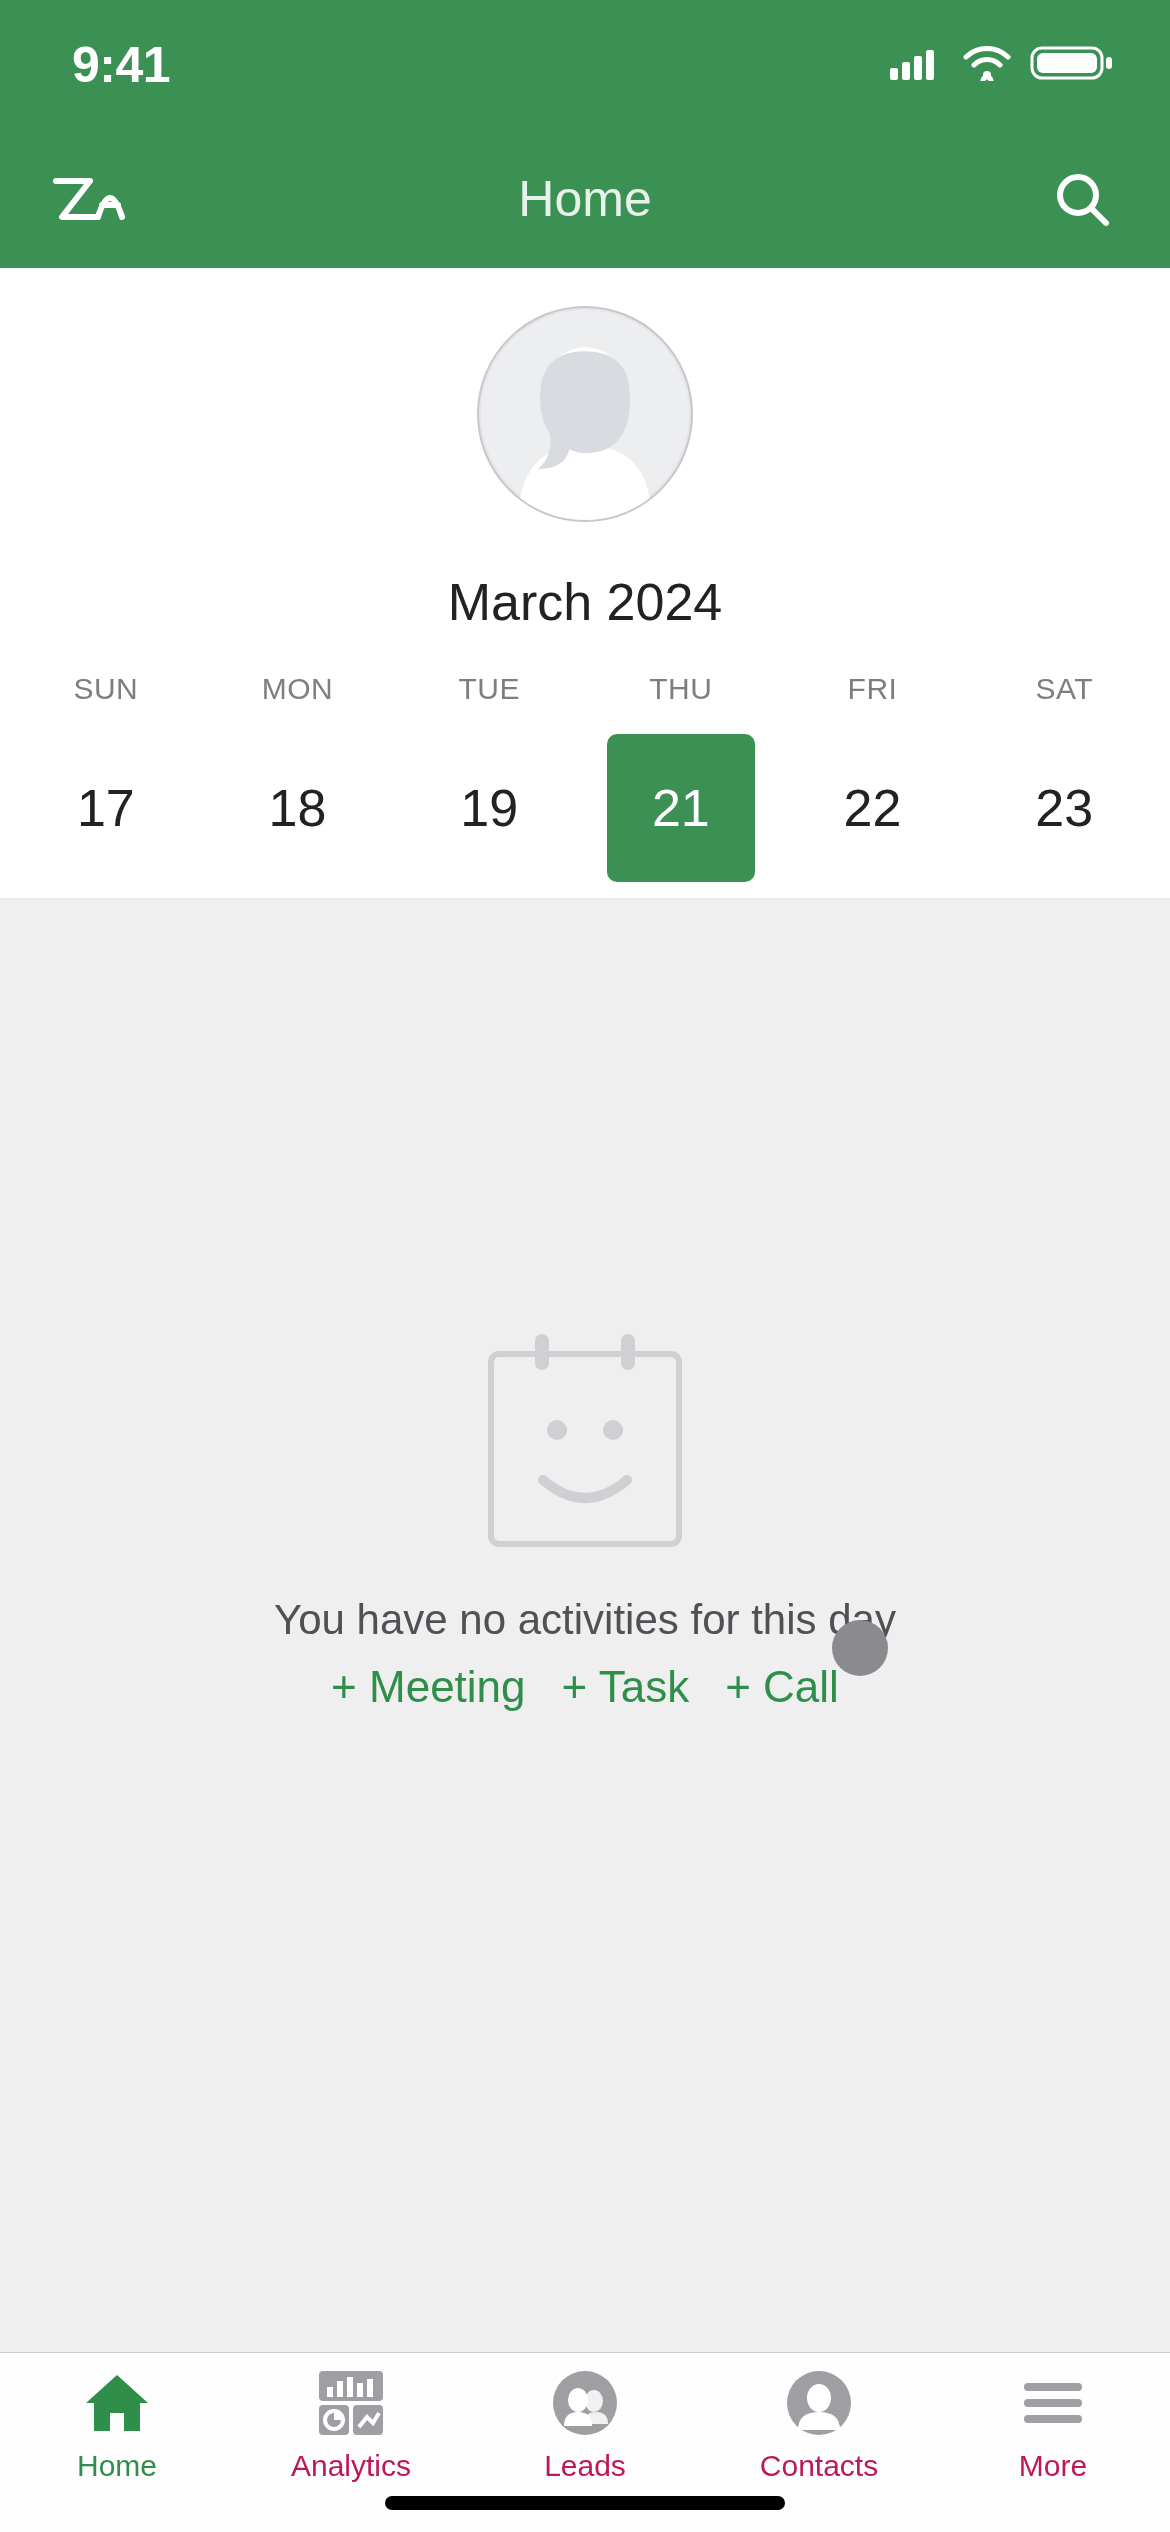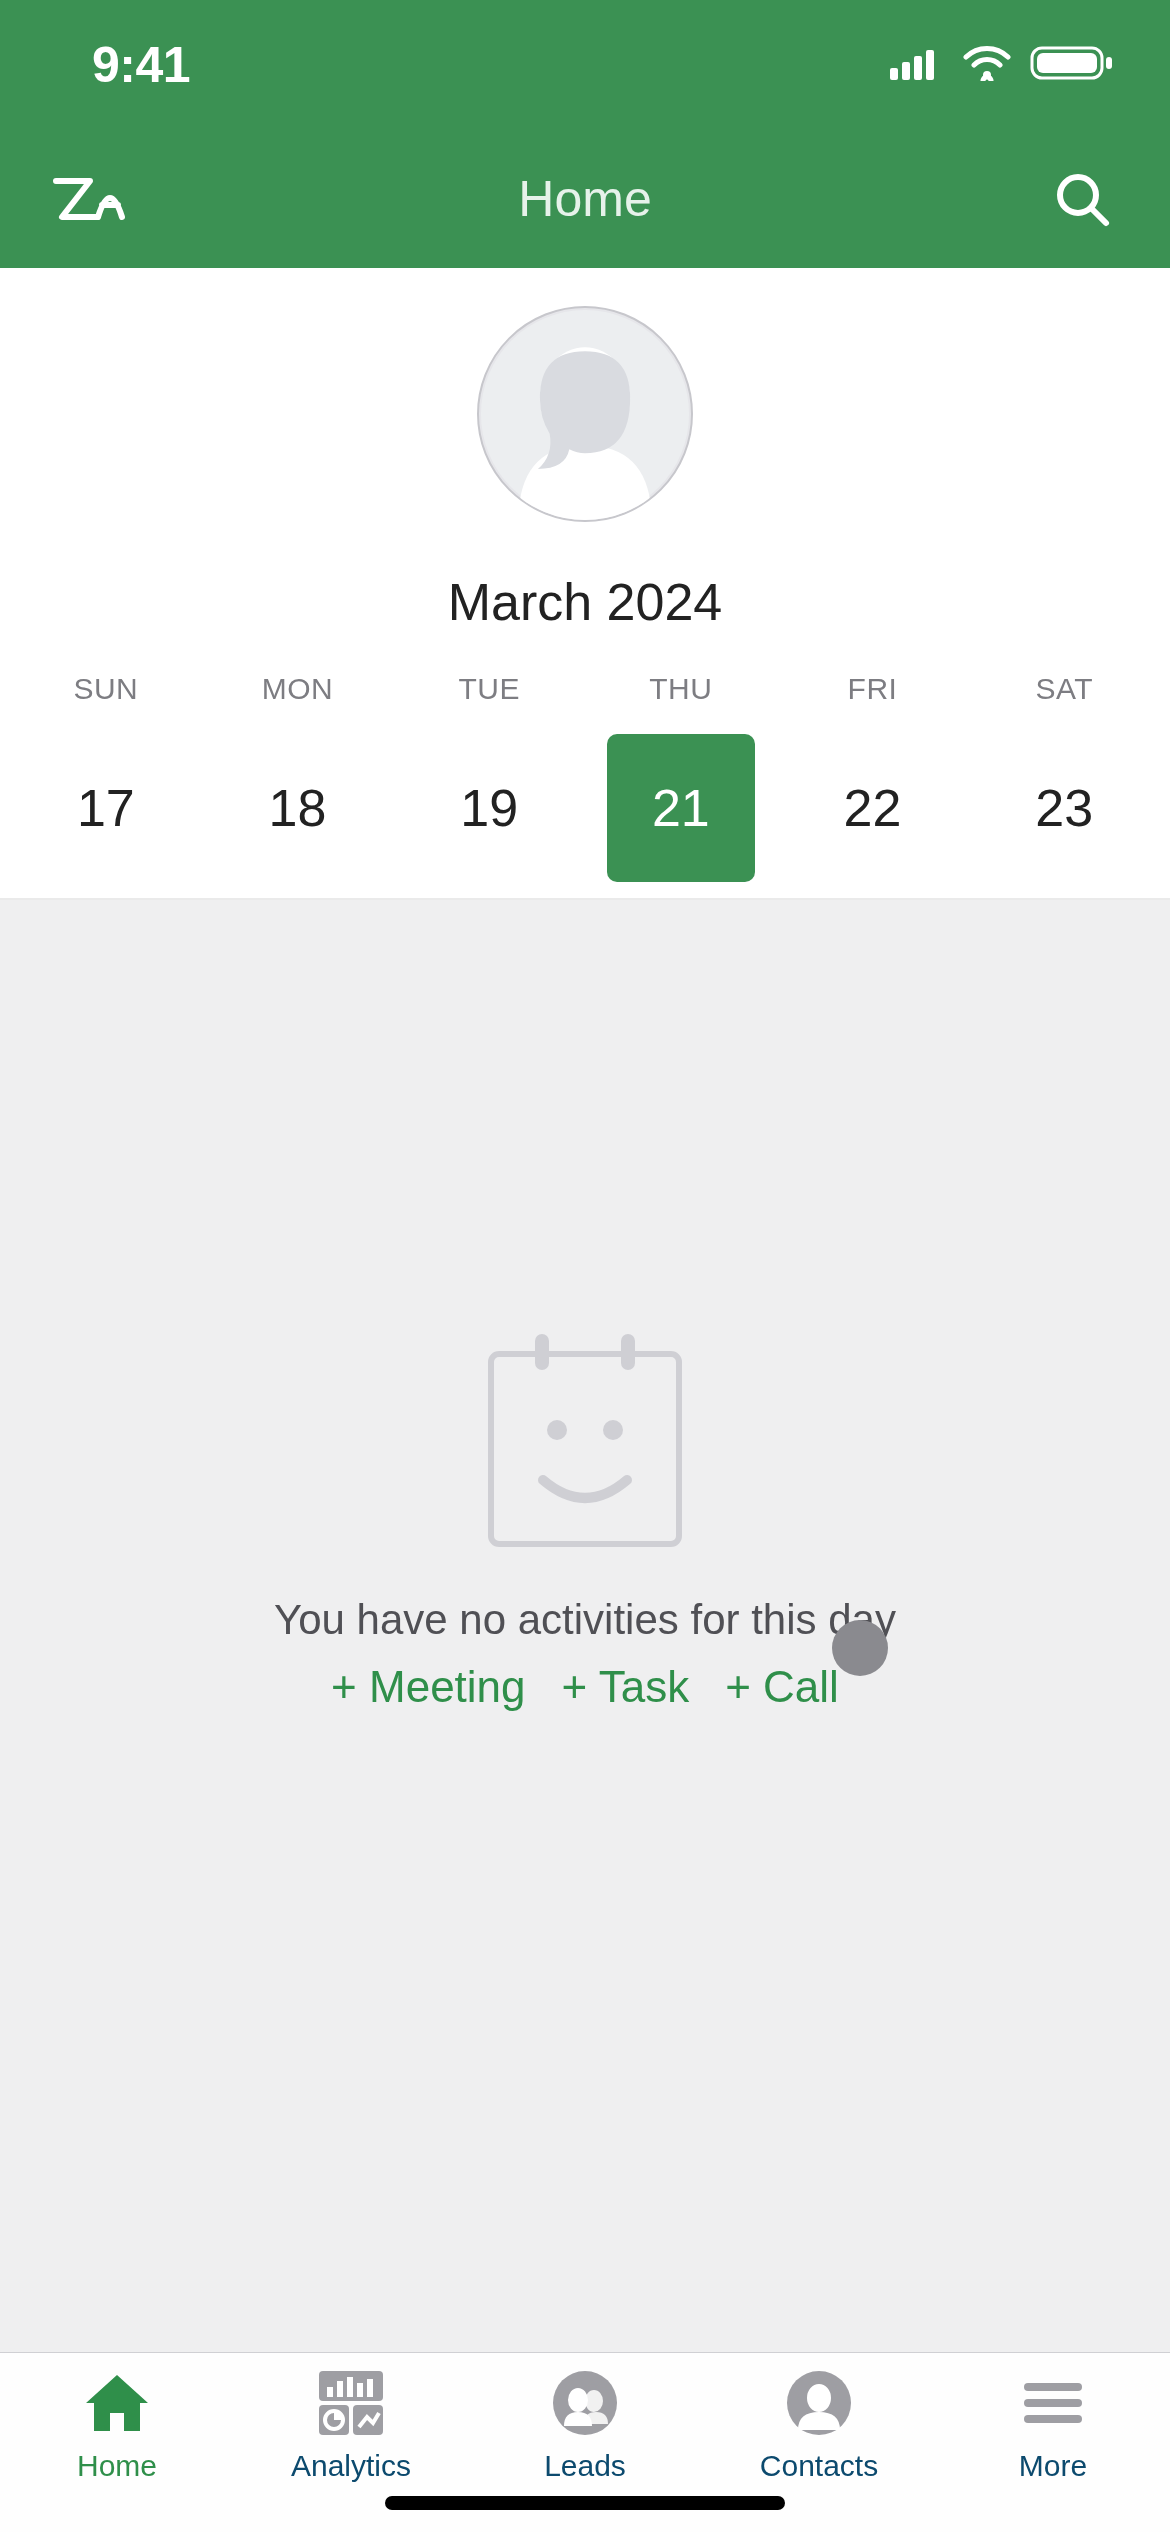--- a/index.html
+++ b/index.html
@@ -1,21 +1,21 @@
 <!DOCTYPE html>
 <html><head>
 <meta charset="utf-8">
 <style>
   * { margin:0; padding:0; box-sizing:border-box; -webkit-font-smoothing:antialiased; }
   html,body { width:1170px; height:2532px; font-family:-apple-system,"SF Pro Text","Helvetica Neue",Arial,sans-serif; background:#fff; }
   body { display:flex; flex-direction:column; }
 
   
   .header-block { background:#3b9153; color:#fff; }
-  .status-bar { height:130px; display:flex; align-items:center; justify-content:space-between; padding:0 56px 0 92px; }
+  .status-bar { height:130px; display:flex; align-items:center; justify-content:space-between; padding:0 56px 0 72px; }
   .status-time { font-size:50px; font-weight:600; letter-spacing:-0.5px; }
   .status-icons { display:flex; align-items:center; gap:18px; }
 
   .nav-bar { height:138px; display:flex; align-items:center; justify-content:space-between; padding:0 48px; }
   .nav-title { flex:1; text-align:center; font-size:50px; font-weight:400; color:#e6f2ea; }
   .nav-right, .nav-left { width:80px; display:flex; align-items:center; justify-content:center; }
 
   
   .profile-wrap { background:#fff; display:flex; flex-direction:column; align-items:center; padding-top:38px; padding-bottom:16px; }
   .avatar { width:216px; height:216px; border-radius:50%; border:2px solid #c7c7cc; background:#e6e6ea; position:relative; overflow:hidden; }
@@ -35,21 +35,21 @@
   .activities-area { flex:1; background:#efeff0; display:flex; flex-direction:column; align-items:center; justify-content:flex-start; padding-top:430px; position:relative; }
   .empty-icon { width:220px; height:224px; }
   .empty-text { margin-top:42px; font-size:42px; color:#505055; }
   .quick-actions { margin-top:18px; display:flex; gap:36px; }
   .quick-action { font-size:44px; font-weight:500; color:#2f8f4a; }
   .gray-dot { position:absolute; width:56px; height:56px; border-radius:50%; background:#8a8a8f; top:720px; left:832px; }
 
   
   .tab-bar { height:180px; border-top:1px solid #d0d0d4; background:#fefefe; display:flex; justify-content:space-around; align-items:flex-start; padding-top:14px; }
   .tab-item { flex:1; display:flex; flex-direction:column; align-items:center; gap:10px; }
-  .tab-label { font-size:30px; color:#0c4a6e; }
+  .tab-label { font-size:30px; color:#be185d; }
   .tab-item.active .tab-label { color:#2f8f4a; font-weight:500; }
   .tab-icon { width:72px; height:72px; display:flex; align-items:center; justify-content:center; }
 
   .home-indicator { position:absolute; bottom:22px; left:50%; transform:translateX(-50%); width:400px; height:14px; background:#000; border-radius:10px; }
 </style>
 </head>
 <body>
 
 <div class="header-block">
   <div class="status-bar">

